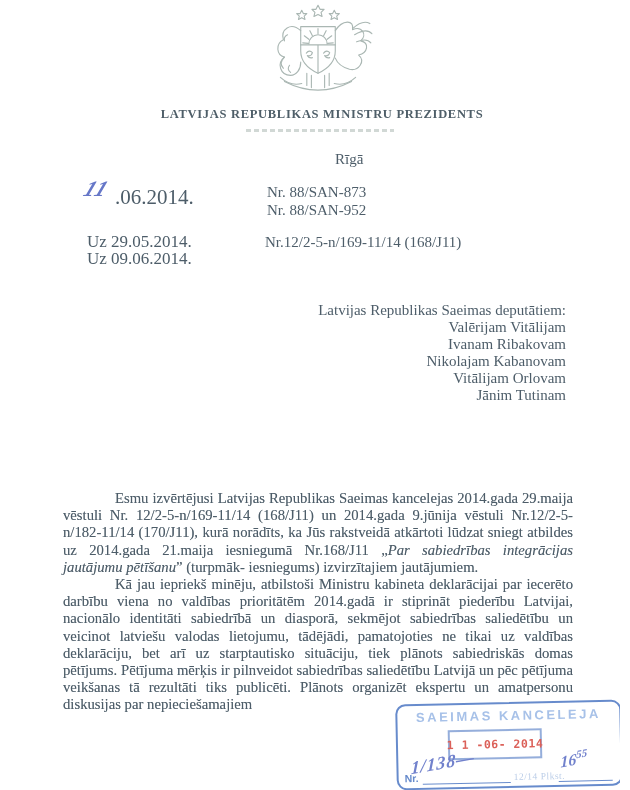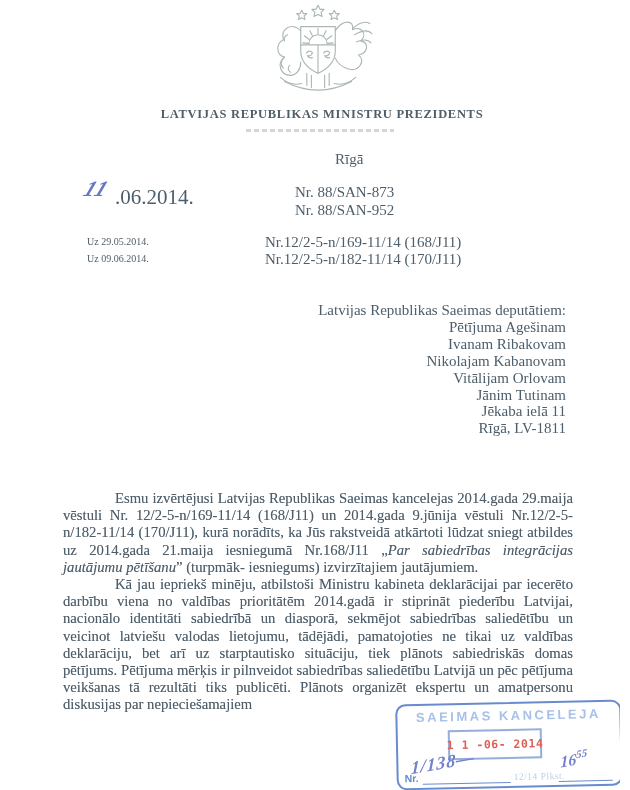--- a/index.html
+++ b/index.html
@@ -28,22 +28,22 @@
   .riga{position:absolute;left:335px;top:151px;font-size:15px;}
   .hw{
     color:var(--ink-blue);
     font-family:"Liberation Serif", serif;font-style:italic;
   }
   .hw-day{
     position:absolute;left:85px;top:176px;font-size:22px;font-weight:bold;
     letter-spacing:1px;transform:skewX(-22deg);
   }
   .typed-date{position:absolute;left:115px;top:185px;font-size:21px;}
-  .out-refs{position:absolute;left:267px;top:184px;font-size:15px;line-height:17.5px;margin-left:28px;}
-  .uz-dates{position:absolute;left:87px;top:234px;font-size:10px;line-height:16.5px;}
+  .out-refs{position:absolute;left:267px;top:184px;font-size:15px;line-height:17.5px;}
+  .uz-dates{position:absolute;left:87px;top:234px;font-size:17px;line-height:16.5px;}
   .uz-refs{position:absolute;left:265px;top:234px;font-size:15px;line-height:16.5px;}
   .recipients{
     position:absolute;right:54px;top:286px;text-align:right;
     font-size:15px;line-height:17px;margin-top:16px;
   }
   .address{
     position:absolute;right:54px;top:403px;text-align:right;
     font-size:15px;line-height:17px;
   }
   .salutation{position:absolute;left:253px;top:459px;font-size:15px;}
@@ -140,36 +140,31 @@
     <div>Nr. 88/SAN-873</div>
     <div>Nr. 88/SAN-952</div>
   </div>
 
   <div class="uz-dates">
     <div>Uz 29.05.2014.</div>
     <div>Uz 09.06.2014.</div>
   </div>
   <div class="uz-refs">
     <div>Nr.12/2-5-n/169-11/14 (168/J11)</div>
-    <div>Nr.12/2-5-n/182-11/14 (170/J11)</div>
   </div>
 
   <div class="recipients">
     <div>Latvijas Republikas Saeimas deputātiem:</div>
-    <div>Pētījuma Agešinam</div>
+    <div>Valērijam Vitālijam</div>
     <div>Ivanam Ribakovam</div>
     <div>Nikolajam Kabanovam</div>
     <div>Vitālijam Orlovam</div>
     <div>Jānim Tutinam</div>
   </div>
 
-  <div class="address">
-    <div>Jēkaba ielā 11</div>
-    <div>Rīgā, LV-1811</div>
-  </div>
 
 
   <div class="body">
     <p><span>Esmu izvērtējusi Latvijas Republikas Saeimas kancelejas 2014.gada 29.maija vēstuli Nr. 12/2-5-n/169-11/14 (168/J11) un 2014.gada 9.jūnija vēstuli Nr.12/2-5-n/182-11/14 (170/J11), kurā norādīts, ka Jūs rakstveidā atkārtoti lūdzat sniegt atbildes uz 2014.gada 21.maija iesniegumā Nr.168/J11 „</span><em>Par sabiedrības integrācijas jautājumu pētīšanu</em><span>” (turpmāk- iesniegums) izvirzītajiem jautājumiem.</span></p>
     <p>Kā jau iepriekš minēju, atbilstoši Ministru kabineta deklarācijai par iecerēto darbību viena no valdības prioritātēm 2014.gadā ir stiprināt piederību Latvijai, nacionālo identitāti sabiedrībā un diasporā, sekmējot sabiedrības saliedētību un veicinot latviešu valodas lietojumu, tādējādi, pamatojoties ne tikai uz valdības deklarāciju, bet arī uz starptautisko situāciju, tiek plānots sabiedriskās domas pētījums. Pētījuma mērķis ir pilnveidot sabiedrības saliedētību Latvijā un pēc pētījuma veikšanas tā rezultāti tiks publicēti. Plānots organizēt ekspertu un amatpersonu diskusijas par nepieciešamajiem</p>
   </div>
 
   <div class="stamp">
     <div class="stamp-title">SAEIMAS KANCELEJA</div>
     <div class="stamp-datebox">

